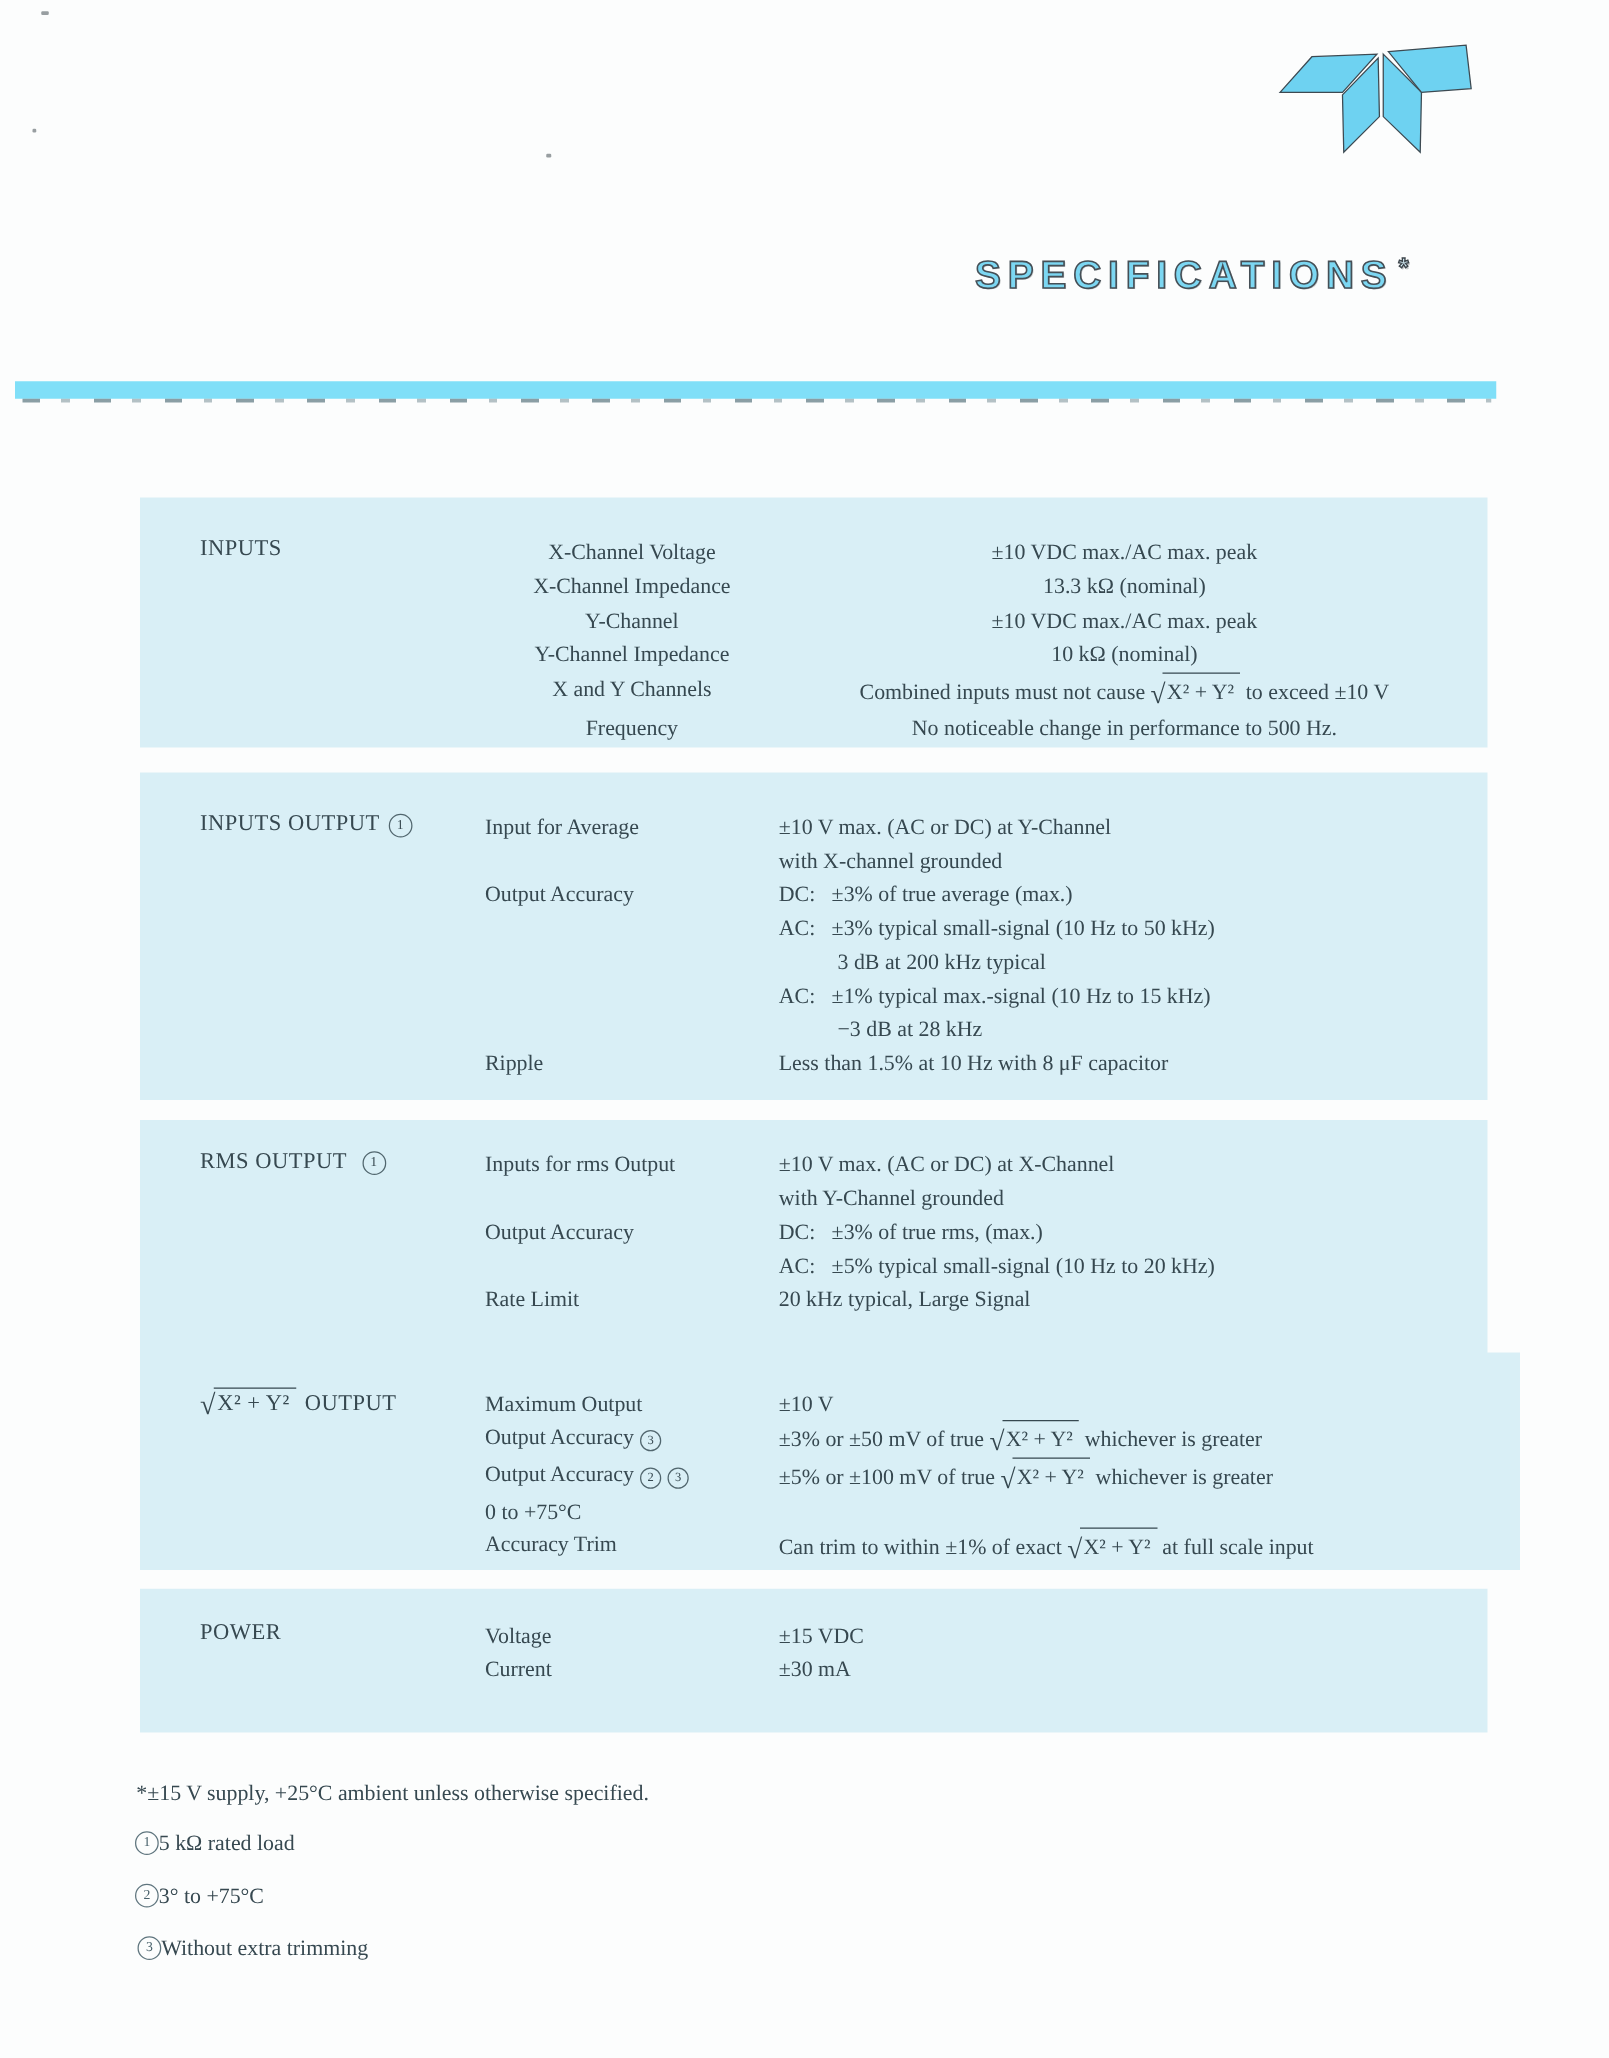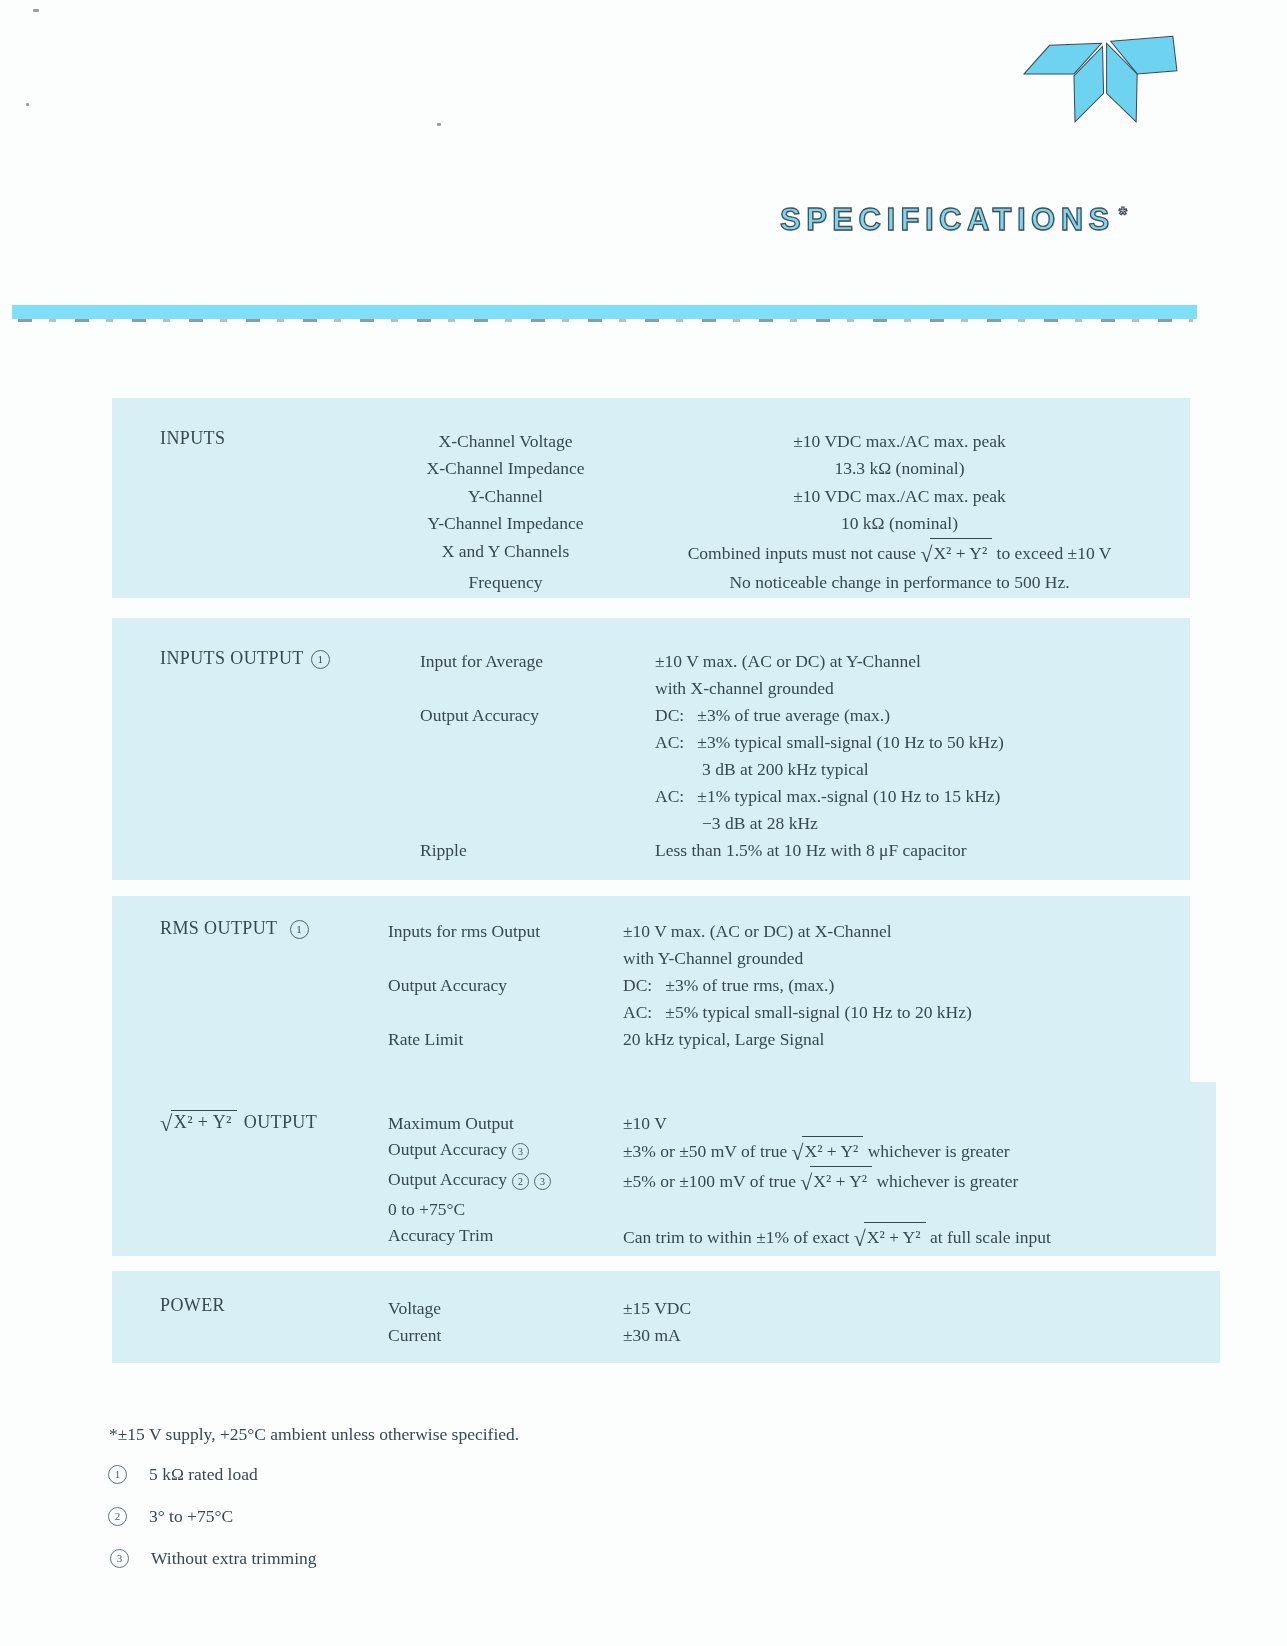--- a/index.html
+++ b/index.html
@@ -34,28 +34,28 @@
 
   
   .scan-dot { position:absolute; background:rgba(70,80,85,0.55); border-radius:1px; }
 
   
   .sec { position:absolute; left:112px; width:1078px; background:#d9eff6; }
   .s0 { top:398px;  height:200px;text-align:center; }
   .s1 { top:618px;  height:262px; }
   .s2 { top:896px;  height:204px; }
   .s3 { top:1082px; height:174px;padding-left:26px; }
-  .s4 { top:1271px; height:92px;padding-left:30px;  }
+  .s4 { top:1271px; height:115px;  }
 
   .sec-h { position:absolute; left:48px; font-size:18px; letter-spacing:0.4px; white-space:nowrap; }
   .s0 .sec-h { top:30px; } .s1 .sec-h { top:30px; } .s2 .sec-h { top:22px; }
   .s3 .sec-h { top:28px; } .s4 .sec-h { top:24px; }
 
   .rows { position:absolute; left:276px; right:14px; }
-  .s0 .rows { top:30px; } .s1 .rows { top:30px;margin-left:32px; } .s2 .rows { top:22px; }
+  .s0 .rows { top:30px; } .s1 .rows { top:30px; } .s2 .rows { top:22px; }
   .s3 .rows { top:28px; } .s4 .rows { top:24px; }
 
   .row { display:grid; grid-template-columns:235px 1fr; }
   .s0 .row { line-height:27.4px; } .s1 .row { line-height:27px; }
   .s2 .row { line-height:27px; }  .s3 .row { line-height:26px; }
   .s4 .row { line-height:26.5px; }
   .p, .v { font-size:17.5px; white-space:pre-wrap; }
   .ind { padding-left:47px; }
 
   
@@ -75,21 +75,21 @@
   .sec-h .sqrt { margin-right:2px; }
 
   
   .fnote { position:absolute; font-size:17.5px; }
   .fn-star { left:109px; top:1424px; }
   .fn { display:flex; align-items:center; }
   .fn-1 { left:108px; top:1464px; }
   .fn-2 { left:108px; top:1506px; }
   .fn-3 { left:110px; top:1548px; }
   .fn .circ { margin:0 0 0 0; border-color:#5f757e; color:#47606a; border-style:solid; }
-  .fn .fn-t { margin-left:22px; }
+  .fn .fn-t { }
 </style>
 </head>
 <body>
 
 <div class="page">
 
   <div class="scan-dot" style="left:33px;top:9px;width:6px;height:3px;"></div>
   <div class="scan-dot" style="left:26px;top:103px;width:3px;height:3px;"></div>
   <div class="scan-dot" style="left:437px;top:123px;width:4px;height:3px;"></div>
   <div class="scan-dot" style="left:1104px;top:662px;width:3px;height:2px;"></div>

